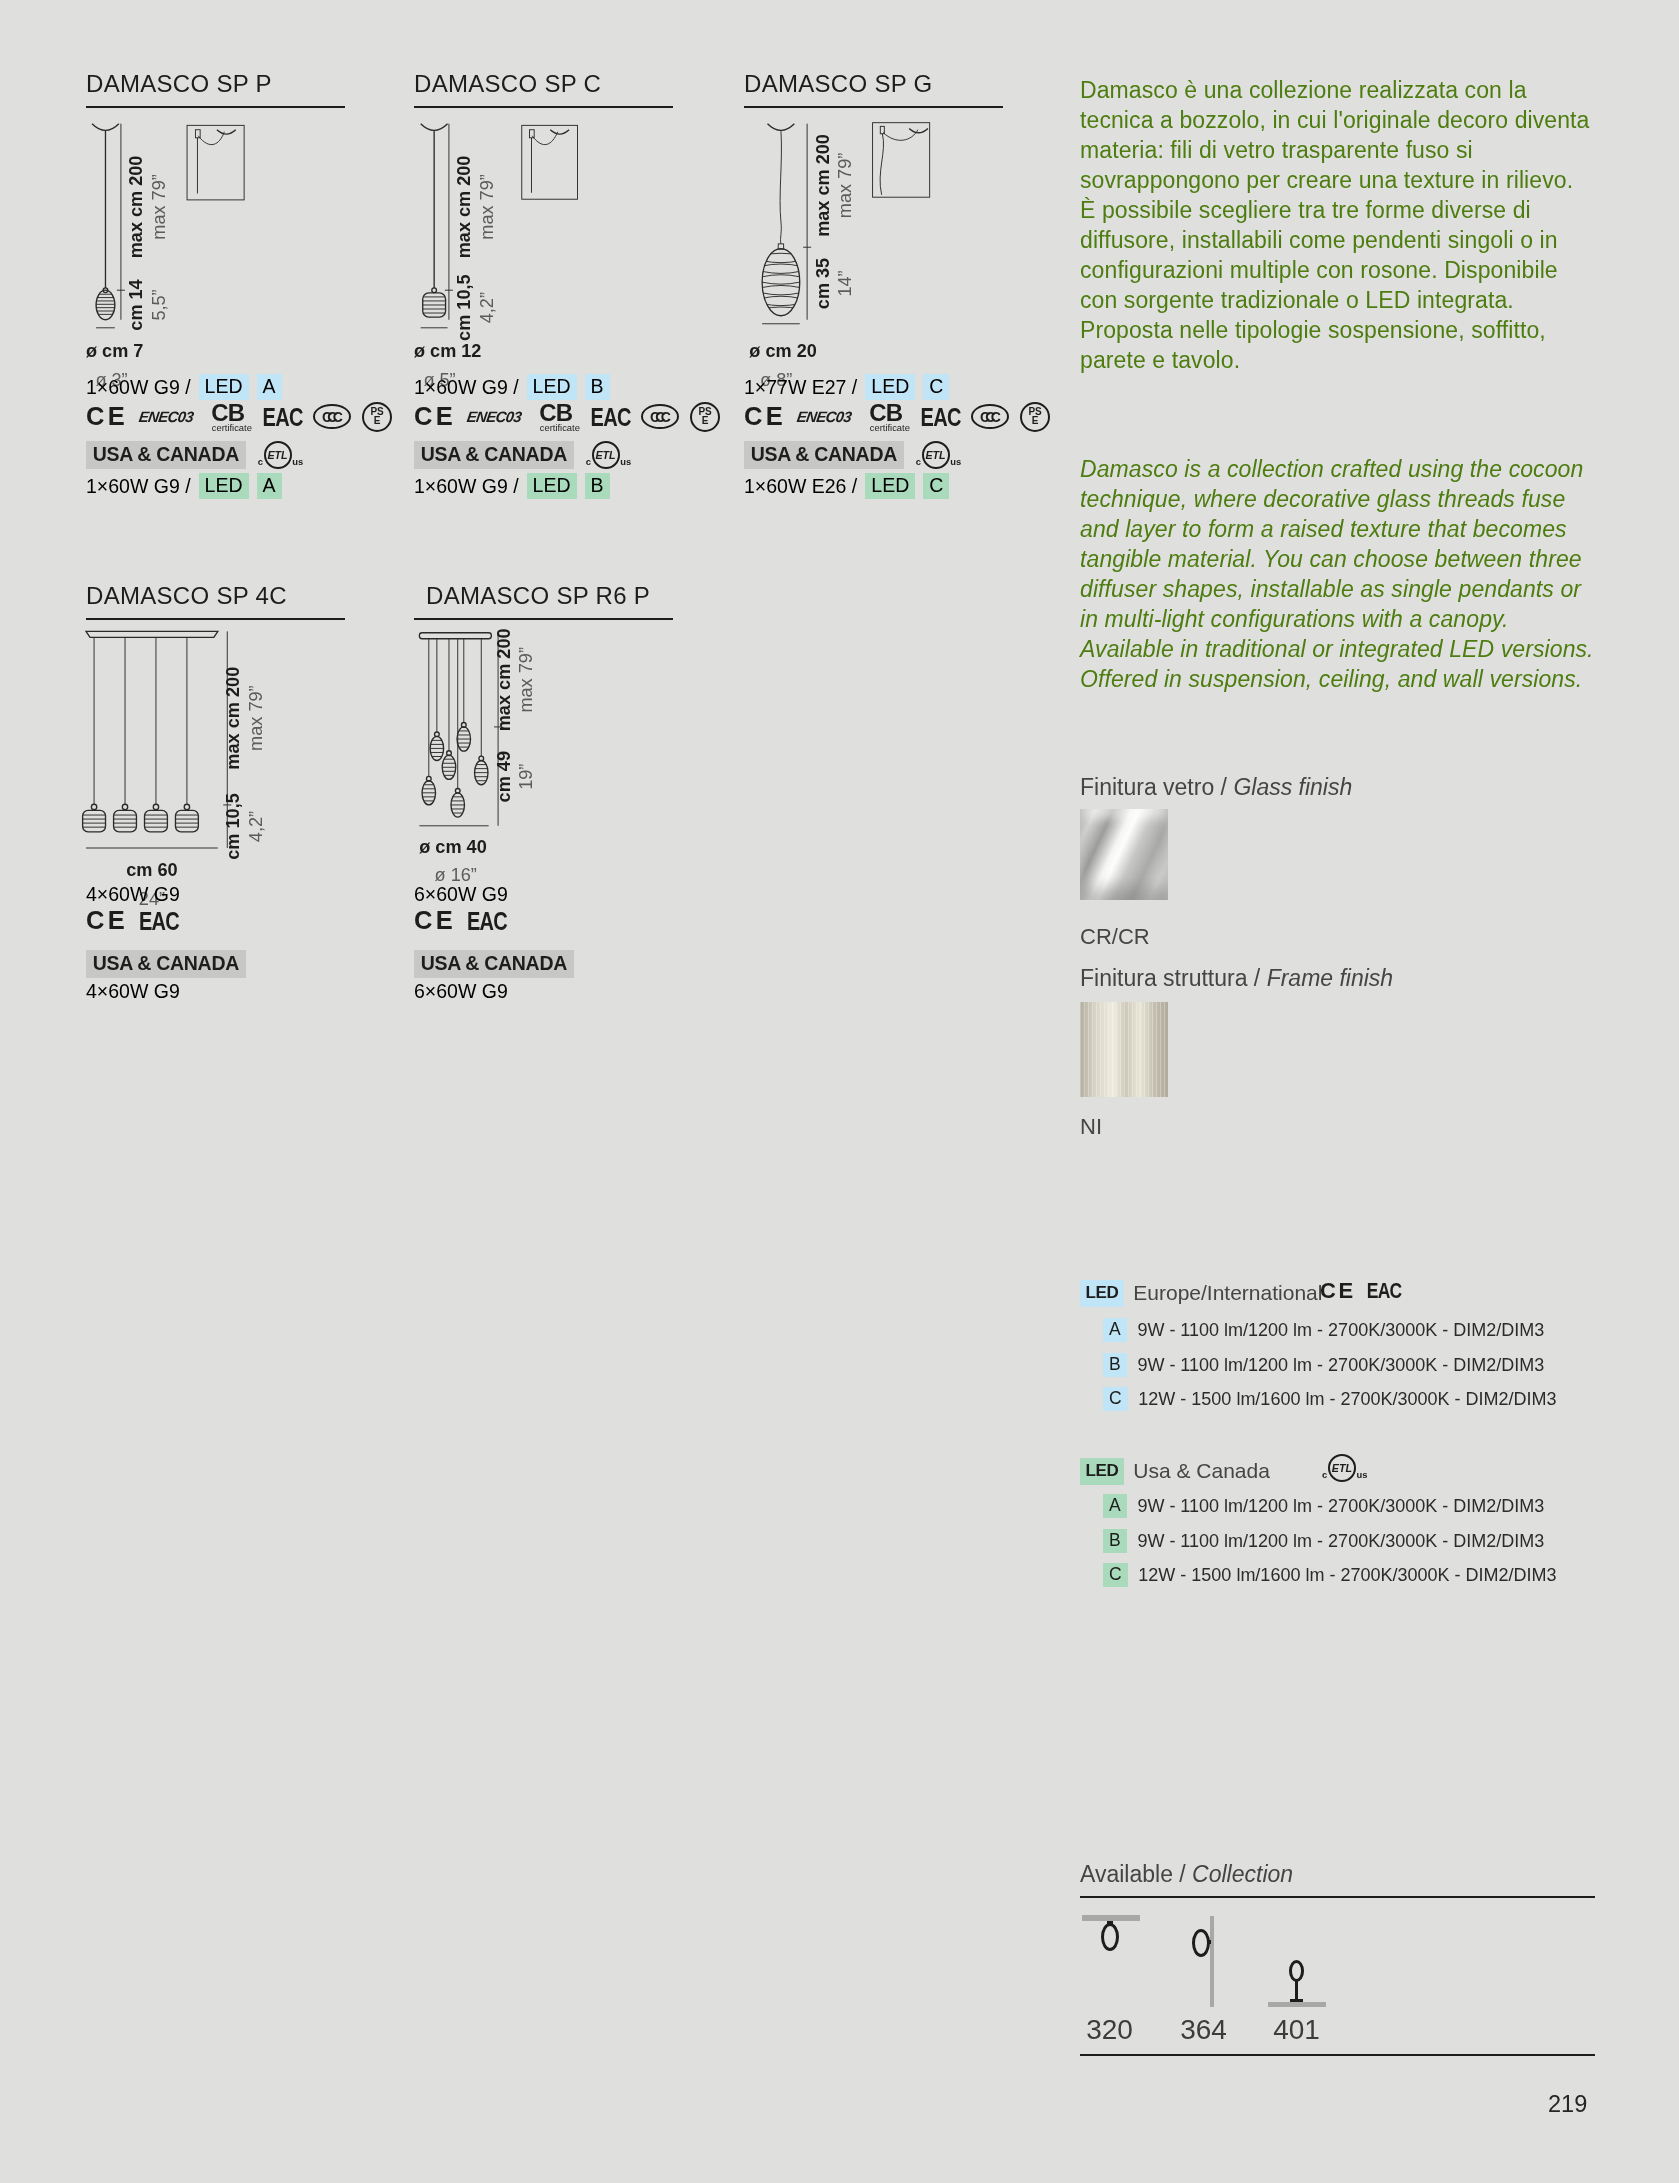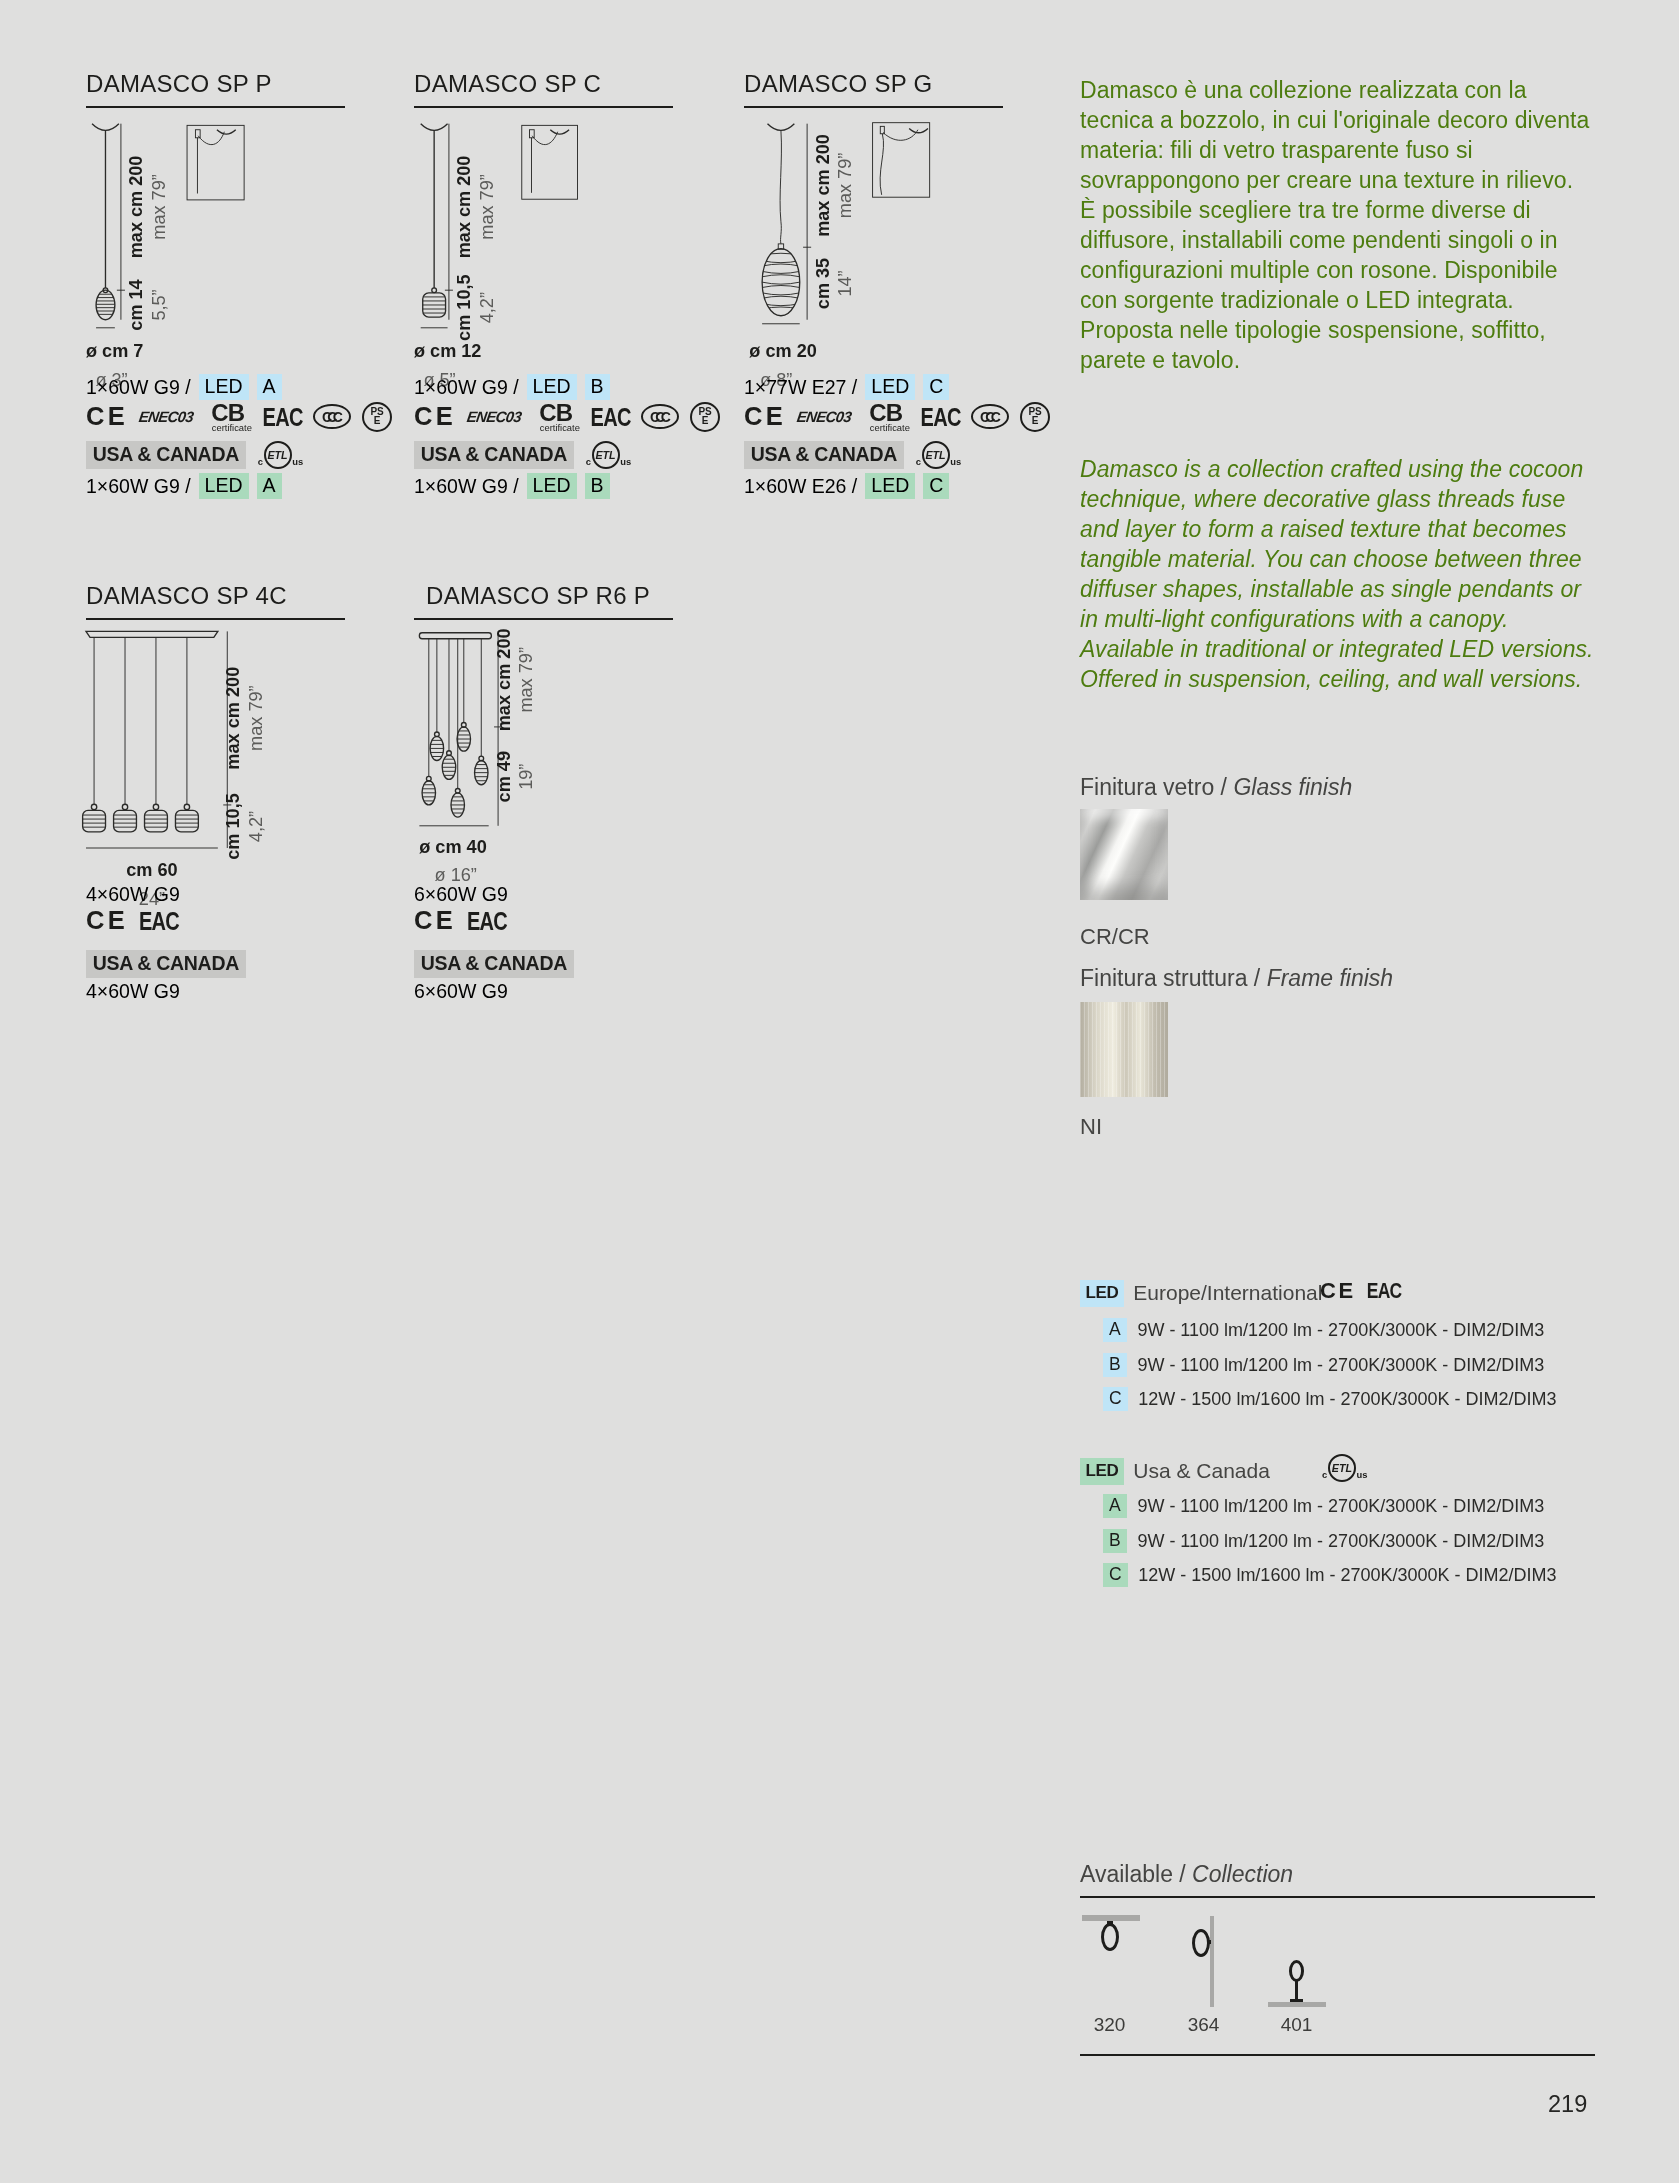--- a/index.html
+++ b/index.html
@@ -41,21 +41,21 @@
   .nickel-swatch{background:
      repeating-linear-gradient(90deg,rgba(255,255,255,.28) 0 1.3px,rgba(0,0,0,0) 1.3px 4px),
      linear-gradient(90deg,#b3aea0 0%,#d9d5c7 18%,#efecdf 38%,#cdc8b9 52%,#e9e6d8 68%,#c2bdaf 85%,#b0ab9d 100%);}
   .ledhdr{display:flex;align-items:center;}
   .ledhdr .badge{background:#bfe5f7;font-weight:700;font-size:17px;letter-spacing:-0.3px;padding:2.7px 5.4px 4px;}
   .ledhdr .badge.green{background:#aadabc;}
   .ledhdr .region{font-size:21px;color:#454543;margin-left:9.4px;white-space:nowrap;}
   .ledrow{display:flex;align-items:center;white-space:nowrap;}
   .ledrow .lb{margin-left:23px;font-size:17.5px;padding:0.7px 6px 2.7px;}
   .ledrow .lspec{margin-left:10.7px;font-size:18px;color:#2b2b29;}
-  .collab{font-size:19px;color:#3c3c3a;text-align:center;width:67px;}
+  .collab{font-size:28px;color:#3c3c3a;text-align:center;width:67px;}
   .pageno{font-size:23.5px;color:#252523;}
   svg.diag{overflow:visible;}
   .ln{stroke:#2b2b29;stroke-width:2;fill:none;}
   .thin{stroke:#2b2b29;stroke-width:1.4;fill:none;}
   .dimb{font-family:"Liberation Sans",sans-serif;font-weight:700;font-size:27px;fill:#1d1d1b;}
   .diml{font-family:"Liberation Sans",sans-serif;font-size:27px;fill:#5c5c5a;}
   .ebar{background:#a8a8a6;}
   .oval{border:3.4px solid #1d1d1b;border-radius:50%;box-sizing:border-box;background:transparent;}
 </style>
 </head>

